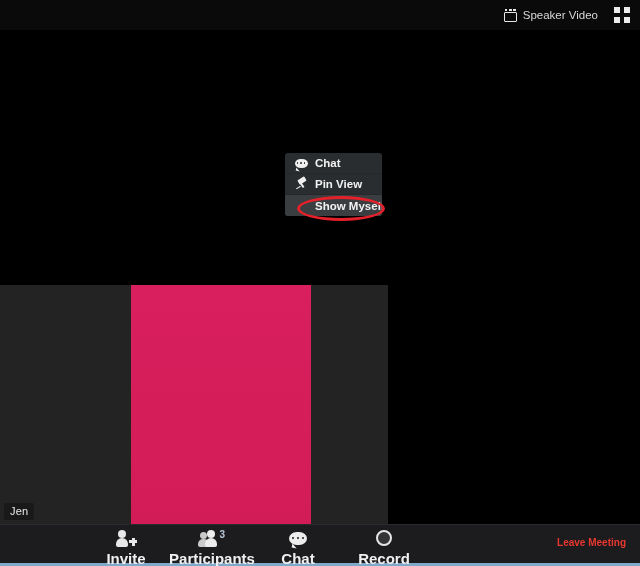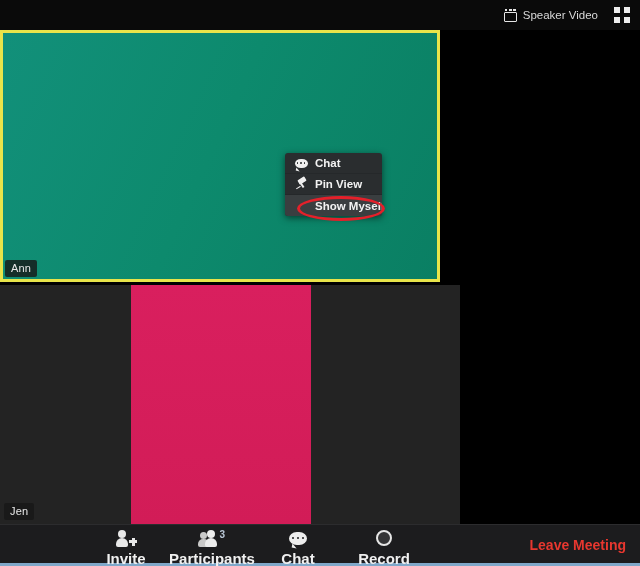--- a/index.html
+++ b/index.html
@@ -82,21 +82,21 @@
     overflow: hidden;
   }
   .tile-active .vid {
     position: absolute; inset: 0;
     background: linear-gradient(115deg, #12907a 0%, #0d8a6d 48%, #0a7f63 100%);
   }
 
   
   .tile-second {
     position: absolute; left: 0; top: 255px;
-    width: 460px; height: 239px;
+    width: 388px; height: 239px;
     background: #232323;
     overflow: hidden;
   }
   .tile-second .vid-pink {
     position: absolute; left: 131px; top: 0;
     width: 180px; height: 239px;
     background: linear-gradient(180deg, #d91f5e 0%, #d21c57 100%);
   }
 
   .name-tag {
@@ -324,21 +324,21 @@
   
   .ico-record {
     width: 16px; height: 16px; border-radius: 50%;
     border: 2.6px solid #e6e6e6;
     background: #343436;
   }
 
   .leave-btn {
     position: absolute; right: 14px; top: 12px;
     color: #e8372f;
-    font-size: 14px;
+    font-size: 10px;
     font-weight: bold;
     cursor: pointer;
     white-space: nowrap;
   }
 </style>
 </head>
 <body>
 
 <div class="app">
 
@@ -356,24 +356,20 @@
       <span class="e-tl"></span>
         <span class="e-tr"></span>
       <span class="e-bl"></span>
         <span class="e-br"></span>
       <span class="e-cut"></span>
     </div>
   </div>
 
   <div class="stage">
 
-    <div class="tile-active">
-      <div class="vid"></div>
-      <div class="name-tag">Ann</div>
-    </div>
 
     <div class="tile-second">
       <div class="vid-pink"></div>
       <div class="name-tag">Jen</div>
     </div>
 
     <div class="ctx-menu">
       <div class="ctx-item">
         <span class="ctx-ico">
           <span class="ico-bubble">

